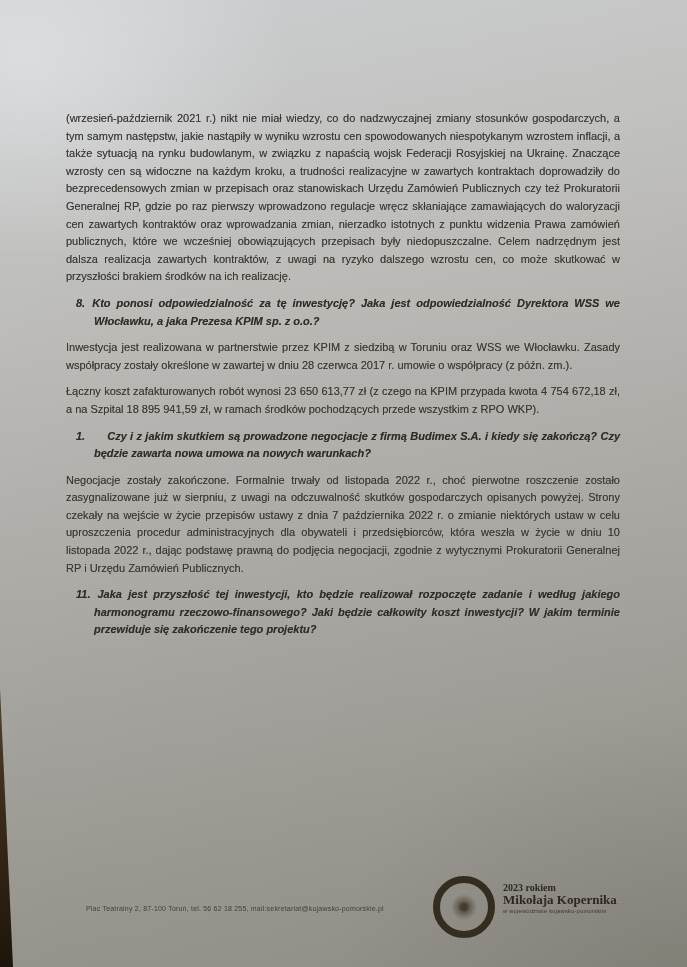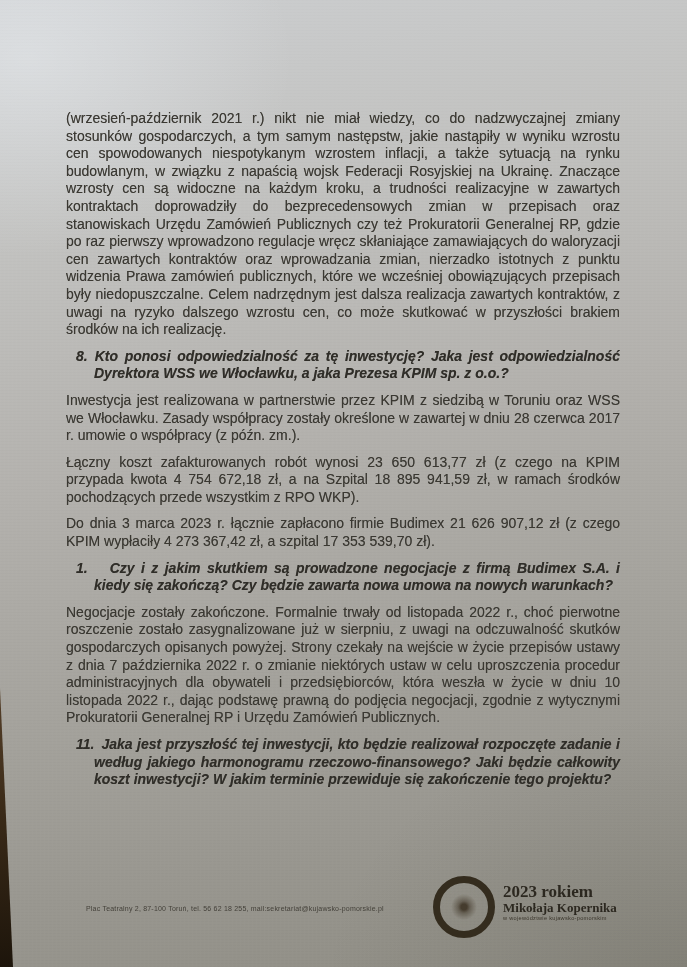--- a/index.html
+++ b/index.html
@@ -23,21 +23,21 @@
       repeating-linear-gradient(90deg, rgba(255,255,255,0.02) 0 1px, transparent 1px 4px);
   }
   .table-edge{
     position:absolute;left:0;top:688px;width:13px;height:279px;
     background:linear-gradient(180deg,#55402a 0%,#3a2a18 45%,#1d150b 100%);
     clip-path:polygon(0 0, 0 100%, 100% 100%);
   }
   .content{
     position:absolute;left:66px;top:110px;width:554px;
     color:#3a3832;
-    font-size:14px;line-height:17.6px;
+    font-size:11px;line-height:17.6px;
     text-align:justify;
     filter:blur(0.35px);
     text-shadow:0 0 0.6px rgba(58,56,50,0.55);
   }
   .content p{margin:0 0 9px 0;}
   .question{
     font-weight:bold;color:#2f2d28;
     padding-left:28px;text-indent:-18px;
     margin:4px 0 9px 0;
     font-style:italic;
@@ -67,40 +67,39 @@
     background:radial-gradient(circle, #453c2e 0 3px, rgba(69,60,46,0.55) 6px, rgba(69,60,46,0.22) 10px, rgba(69,60,46,0) 13px);
     border-radius:50%;
     filter:blur(0.4px);
   }
   .logo-text{
     position:absolute;left:70px;top:7px;width:160px;
     font-family:"Liberation Serif",serif;
     color:#2c2820;filter:blur(0.4px);
     text-align:left;line-height:1.04;
   }
-  .logo-text .l1{font-size:17px;font-weight:bold;}
+  .logo-text .l1{font-size:10px;font-weight:bold;}
   .logo-text .l2{font-size:13px;font-weight:bold;}
   .logo-text .l3{font-size:5.6px;letter-spacing:.3px;margin-top:2px;color:#3b362c;font-family:"Liberation Sans",sans-serif;}
 </style>
 </head>
 <body>
 
 <div class="photo">
   <div class="light-overlay"></div>
   <div class="grain-overlay"></div>
   <div class="table-edge"></div>
 
   <div class="content">
     <p>(wrzesień-październik 2021 r.) nikt nie miał wiedzy, co do nadzwyczajnej zmiany stosunków gospodarczych, a tym samym następstw, jakie nastąpiły w wyniku wzrostu cen spowodowanych niespotykanym wzrostem inflacji, a także sytuacją na rynku budowlanym, w związku z napaścią wojsk Federacji Rosyjskiej na Ukrainę. Znaczące wzrosty cen są widoczne na każdym kroku, a trudności realizacyjne w zawartych kontraktach doprowadziły do bezprecedensowych zmian w przepisach oraz stanowiskach Urzędu Zamówień Publicznych czy też Prokuratorii Generalnej RP, gdzie po raz pierwszy wprowadzono regulacje wręcz skłaniające zamawiających do waloryzacji cen zawartych kontraktów oraz wprowadzania zmian, nierzadko istotnych z punktu widzenia Prawa zamówień publicznych, które we wcześniej obowiązujących przepisach były niedopuszczalne. Celem nadrzędnym jest dalsza realizacja zawartych kontraktów, z uwagi na ryzyko dalszego wzrostu cen, co może skutkować w przyszłości brakiem środków na ich realizację.</p>
 
     <p class="question"><span class="num">8.</span><span>Kto ponosi odpowiedzialność za tę inwestycję? Jaka jest odpowiedzialność Dyrektora WSS we Włocławku, a jaka Prezesa KPIM sp. z o.o.?</span></p>
     <p>Inwestycja jest realizowana w partnerstwie przez KPIM z siedzibą w Toruniu oraz WSS we Włocławku. Zasady współpracy zostały określone w zawartej w dniu 28 czerwca 2017 r. umowie o współpracy (z późn. zm.).</p>
 
     <p>Łączny koszt zafakturowanych robót wynosi 23 650 613,77 zł (z czego na KPIM przypada kwota 4 754 672,18 zł, a na Szpital 18 895 941,59 zł, w ramach środków pochodzących przede wszystkim z RPO WKP).</p>
-    <p>Do dnia 3 marca 2023 r. łącznie zapłacono firmie Budimex 21 626 907,12 zł (z czego KPIM wypłaciły 4 273 367,42 zł, a szpital 17 353 539,70 zł).</p>
 
     <p class="question wide-gap q10-block"><span class="num">1.</span><span>Czy i z jakim skutkiem są prowadzone negocjacje z firmą Budimex S.A. i kiedy się zakończą? Czy będzie zawarta nowa umowa na nowych warunkach?</span></p>
     <p class="a10">Negocjacje zostały zakończone. Formalnie trwały od listopada 2022 r., choć pierwotne roszczenie zostało zasygnalizowane już w sierpniu, z uwagi na odczuwalność skutków gospodarczych opisanych powyżej. Strony czekały na wejście w życie przepisów ustawy z dnia 7 października 2022 r. o zmianie niektórych ustaw w celu uproszczenia procedur administracyjnych dla obywateli i przedsiębiorców, która weszła w życie w dniu 10 listopada 2022 r., dając podstawę prawną do podjęcia negocjacji, zgodnie z wytycznymi Prokuratorii Generalnej RP i Urzędu Zamówień Publicznych.</p>
 
     <p class="question"><span class="num">11.</span><span>Jaka jest przyszłość tej inwestycji, kto będzie realizował rozpoczęte zadanie i według jakiego harmonogramu rzeczowo-finansowego? Jaki będzie całkowity koszt inwestycji? W jakim terminie przewiduje się zakończenie tego projektu?</span></p>
   </div>
 
   <div class="footer-line">Plac Teatralny 2, 87-100 Toruń, tel. 56 62 18 255, mail:sekretariat@kujawsko-pomorskie.pl</div>
 
   <div class="logo">

